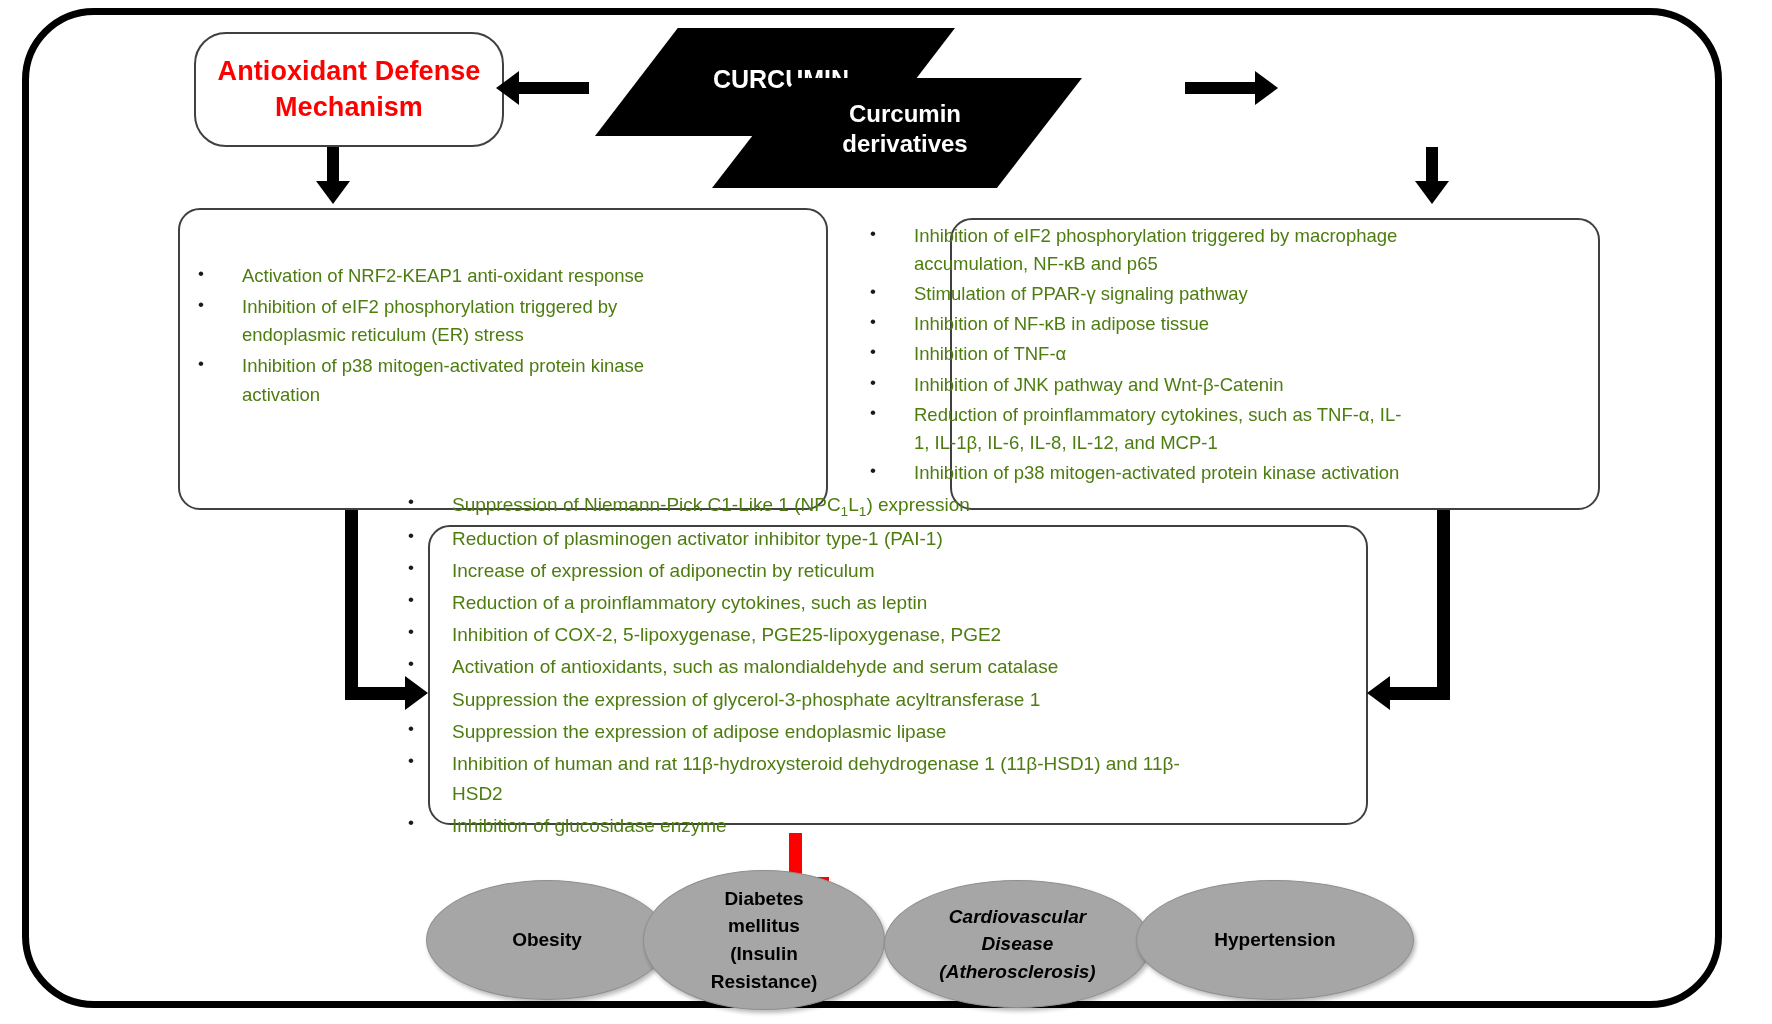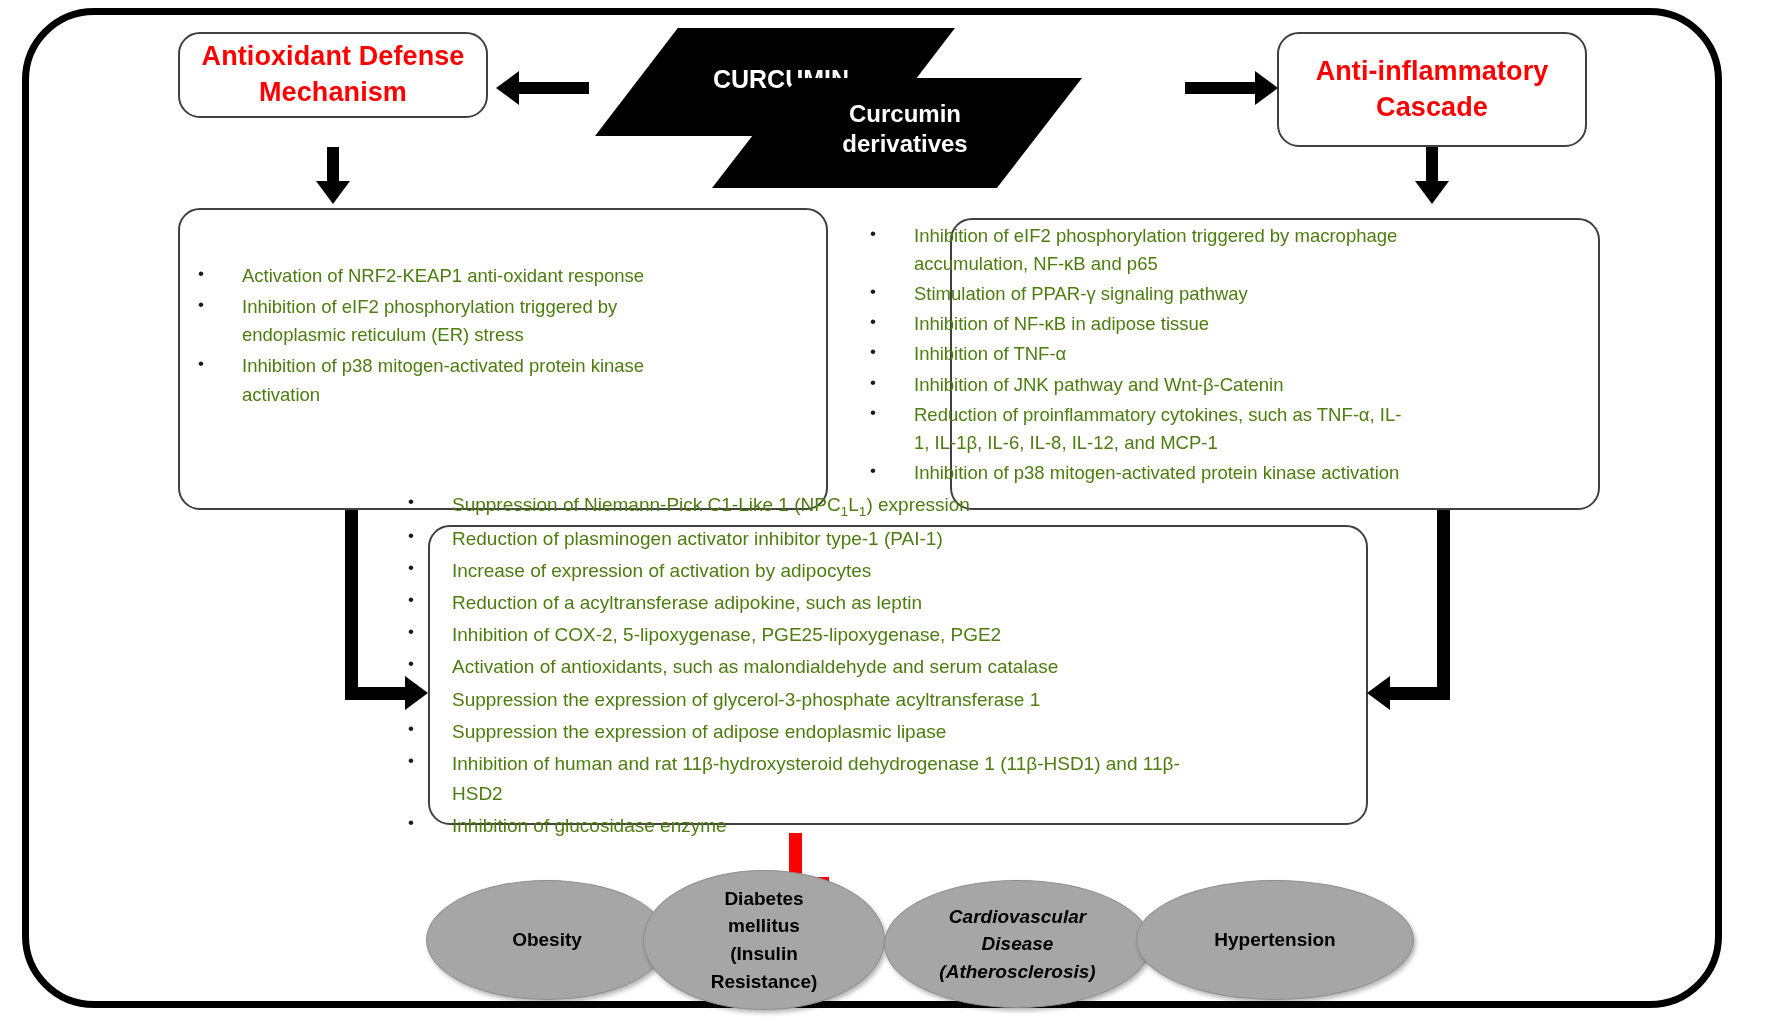--- a/index.html
+++ b/index.html
@@ -205,27 +205,24 @@
   <div id="outer-frame"></div>
 
   <div class="para" id="curcumin-shape">
     <span class="para-label">CURCUMIN</span>
   </div>
 
   <div class="para" id="curcumin-deriv-shape">
     <span class="para-label" style="width:170px;">Curcumin derivatives</span>
   </div>
 
-  <div class="rbox header-box" id="left-header-box" style="left:178px; top:32px; width:310px; height:86px;">
+  <div class="rbox header-box" id="left-header-box" style="left:194px; top:32px; width:310px; height:115px;border-radius:32px;">
     <span class="header-title" style="width:265px;">Antioxidant Defense Mechanism</span>
   </div>
 
-  <div class="rbox header-box" id="right-header-box" style="left:1277px; top:32px; width:310px; height:115px;">
-    <span class="header-title" style="width:260px;">Anti-inflammatory Cascade</span>
-  </div>
 
   <div class="arrow-line" style="left:519px; top:82px; width:70px; height:12px;"></div>
   <div class="arrow-head head-left" style="left:496px; top:71px;"></div>
 
   <div class="arrow-line" style="left:1185px; top:82px; width:70px; height:12px;"></div>
   <div class="arrow-head head-right" style="left:1255px; top:71px;"></div>
 
   <div class="rbox" id="left-effects-box" style="left:178px; top:208px; width:650px; height:302px;"></div>
 
   <ul class="bullets" id="left-list">
@@ -250,22 +247,22 @@
   </ul>
 
   <div class="arrow-line" style="left:1426px; top:147px; width:12px; height:36px;"></div>
   <div class="arrow-head head-down" style="left:1415px; top:181px;"></div>
 
   <div class="rbox" id="mid-effects-box" style="left:428px; top:525px; width:940px; height:300px;"></div>
 
   <ul class="bullets" id="mid-list">
     <li><span>Suppression of Niemann-Pick C1-Like 1 (NPC</span><sub>1</sub><span>L</span><sub>1</sub><span>) expression</span></li>
     <li>Reduction of plasminogen activator inhibitor type-1 (PAI-1)</li>
-    <li>Increase of expression of activation by adipocytes</li>
-    <li>Reduction of a acyltransferase adipokine, such as leptin</li>
+    <li>Increase of expression of adiponectin by reticulum</li>
+    <li>Reduction of a proinflammatory cytokines, such as leptin</li>
     <li>Inhibition of COX-2, 5-lipoxygenase, PGE25-lipoxygenase, PGE2</li>
     <li>Activation of antioxidants, such as malondialdehyde and serum catalase</li>
     <li>Suppression the expression of glycerol-3-phosphate acyltransferase 1</li>
     <li>Suppression the expression of adipose endoplasmic lipase</li>
     <li>Inhibition of human and rat 11β-hydroxysteroid dehydrogenase 1 (11β-HSD1) and 11β-HSD2</li>
     <li>Inhibition of glucosidase enzyme</li>
   </ul>
 
   <div class="arrow-line" style="left:345px; top:510px; width:13px; height:190px;"></div>
   <div class="arrow-line" style="left:345px; top:687px; width:62px; height:13px;"></div>

